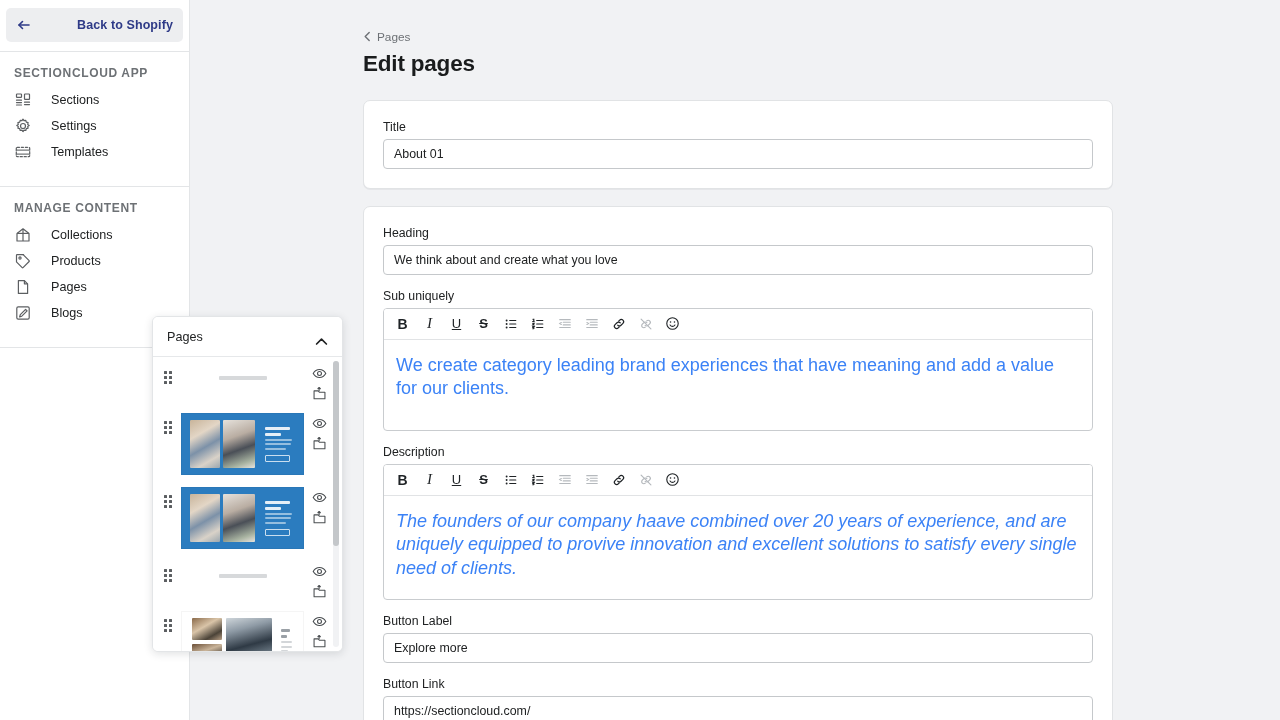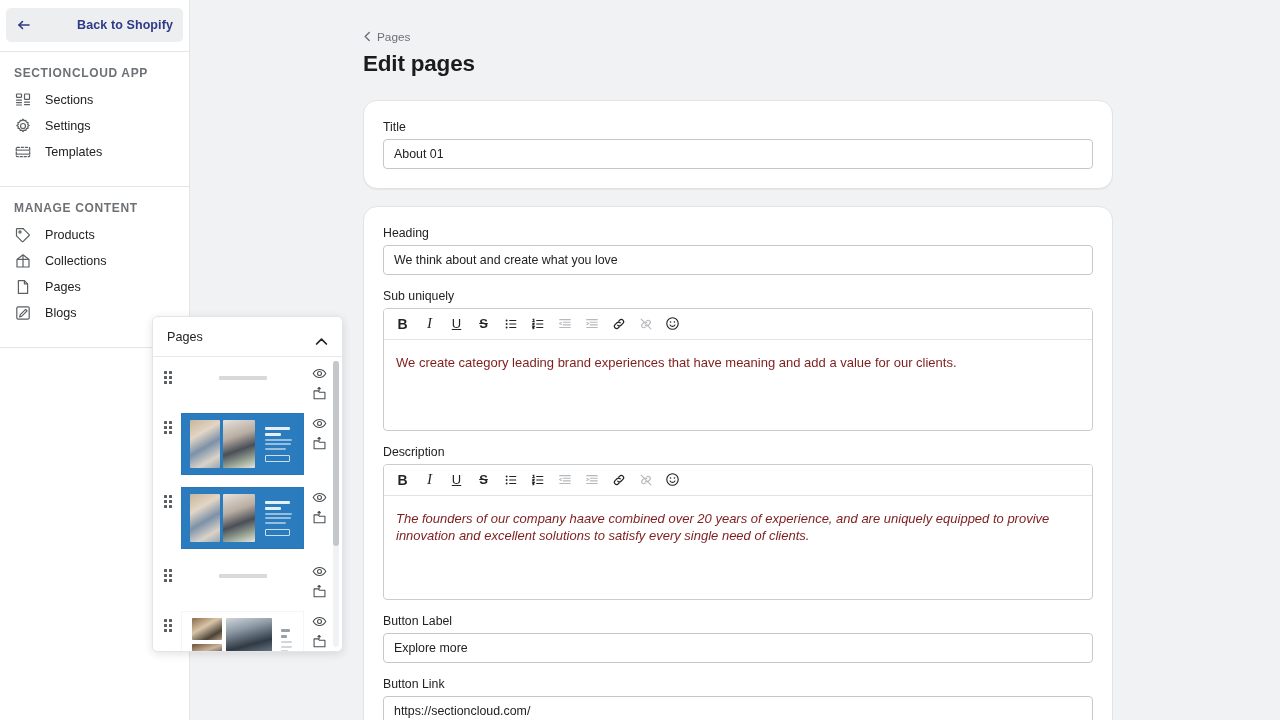--- a/index.html
+++ b/index.html
@@ -33,21 +33,21 @@
   .back-row .arrow { width: 16px; height: 16px; display:block; }
   .back-label { font-size: 12.5px; font-weight: 600; color: #2e3a87; letter-spacing: .1px; }
   .sb-divider { height: 1px; background: #e3e5e7; margin: 9px 0 0 0; }
 
   .sb-section-title {
     font-size: 12px; font-weight: 600; letter-spacing: .65px;
     color: #6d7175; text-transform: uppercase;
     padding: 14px 0 7px 14px;
   }
   .sb-item {
-    display: flex; align-items: center; gap: 13px;
+    display: flex; align-items: center; gap: 19px;
     padding: 5px 0 5px 14px; height: 26px;
     cursor: pointer;
   }
   .sb-ico { width: 18px; height: 18px; flex: 0 0 18px; display: block; color: #5c5f62; }
   .sb-label { font-size: 12.6px; color: #202223; }
   .sb-group { padding-bottom: 12px; }
 
   
   .main {
     flex: 1 1 auto; height: 720px; overflow: hidden;
@@ -64,21 +64,21 @@
   }
   .breadcrumb .chev { width: 9px; height: 11px; display:block; }
   .page-title {
     font-size: 22.5px; font-weight: 700; color: #1a1c1d;
     letter-spacing: -0.2px; margin-bottom: 23px;
   }
 
   .card {
     background: #ffffff;
     border: 1px solid #e1e3e5;
-    border-radius: 14px;
+    border-radius: 7px;
     box-shadow: 0 1px 0 rgba(22,29,37,.05);
     padding: 19px;
     margin-bottom: 17px;
   }
   .card.card-tall { padding-bottom: 22px; }
 
   .field-label {
     font-size: 12.3px; color: #202223;
     margin-bottom: 5px; display: block;
   }
@@ -110,21 +110,21 @@
     cursor: pointer; color: #1f2326; background: transparent;
   }
   .tb-btn svg { display: block; }
   .tb-btn.disabled { color: #b5b9bd; cursor: default; }
   .tb-label { font-size: 14px; font-weight: 700; line-height: 1; }
   .tb-label.ital { font-style: italic; font-weight: 400; font-family: "Liberation Serif", serif; font-size: 15px; }
   .tb-label.under { font-weight: 500; text-decoration: underline; font-size: 13px; }
   .tb-label.strike { font-weight: 700; text-decoration: line-through; font-size: 13px; }
   .editor-body {
     padding: 14px 12px 12px 12px;
-    font-size: 13px; color: #7f1d1d; line-height: 1.32;
+    font-size: 18px; color: #3b82f6; line-height: 1.32;
   }
   .editor-body.h-sub { min-height: 90px; }
   .editor-body.h-desc { min-height: 103px; font-style: italic; }
 
   
   .pages-panel {
     position: absolute;
     left: 152px; top: 316px;
     width: 191px; height: 336px;
     background: #fff;
@@ -282,36 +282,36 @@
     </div>
 
     <div class="sb-divider"></div>
 
     <div class="sb-group">
       <div class="sb-section-title">MANAGE CONTENT</div>
 
       <div class="sb-item">
         <span class="sb-ico">
           <svg viewBox="0 0 18 18" width="18" height="18" fill="none" stroke="#5c5f62" stroke-width="1.2" stroke-linejoin="round">
-            <path d="M9.6 2.6H3.1a.6.6 0 0 0-.6.6v6.5c0 .16.06.31.18.43l5.5 5.5c.23.23.61.23.85 0l6.1-6.1a.6.6 0 0 0 0-.85l-5.5-5.5a.6.6 0 0 0-.43-.18z"></path>
-            <circle cx="6" cy="6" r="1.1"></circle>
-          </svg>
-        </span>
-        <span class="sb-label">Products</span>
-      </div>
-
-      <div class="sb-item">
-        <span class="sb-ico">
-          <svg viewBox="0 0 18 18" width="18" height="18" fill="none" stroke="#5c5f62" stroke-width="1.2" stroke-linejoin="round">
             <path d="M3 7.4 9 2.8l6 4.6V15H3z"></path>
             <path d="M9 3v12"></path>
               <path d="M3 7.4h12"></path>
           </svg>
         </span>
         <span class="sb-label">Collections</span>
+      </div>
+
+      <div class="sb-item">
+        <span class="sb-ico">
+          <svg viewBox="0 0 18 18" width="18" height="18" fill="none" stroke="#5c5f62" stroke-width="1.2" stroke-linejoin="round">
+            <path d="M9.6 2.6H3.1a.6.6 0 0 0-.6.6v6.5c0 .16.06.31.18.43l5.5 5.5c.23.23.61.23.85 0l6.1-6.1a.6.6 0 0 0 0-.85l-5.5-5.5a.6.6 0 0 0-.43-.18z"></path>
+            <circle cx="6" cy="6" r="1.1"></circle>
+          </svg>
+        </span>
+        <span class="sb-label">Products</span>
       </div>
 
       <div class="sb-item">
         <span class="sb-ico">
           <svg viewBox="0 0 18 18" width="18" height="18" fill="none" stroke="#5c5f62" stroke-width="1.2" stroke-linejoin="round">
             <path d="M4.4 2.6h6l3.2 3.2v9.6H4.4z"></path>
               <path d="M10.4 2.6v3.2h3.2"></path>
           </svg>
         </span>
         <span class="sb-label">Pages</span>

